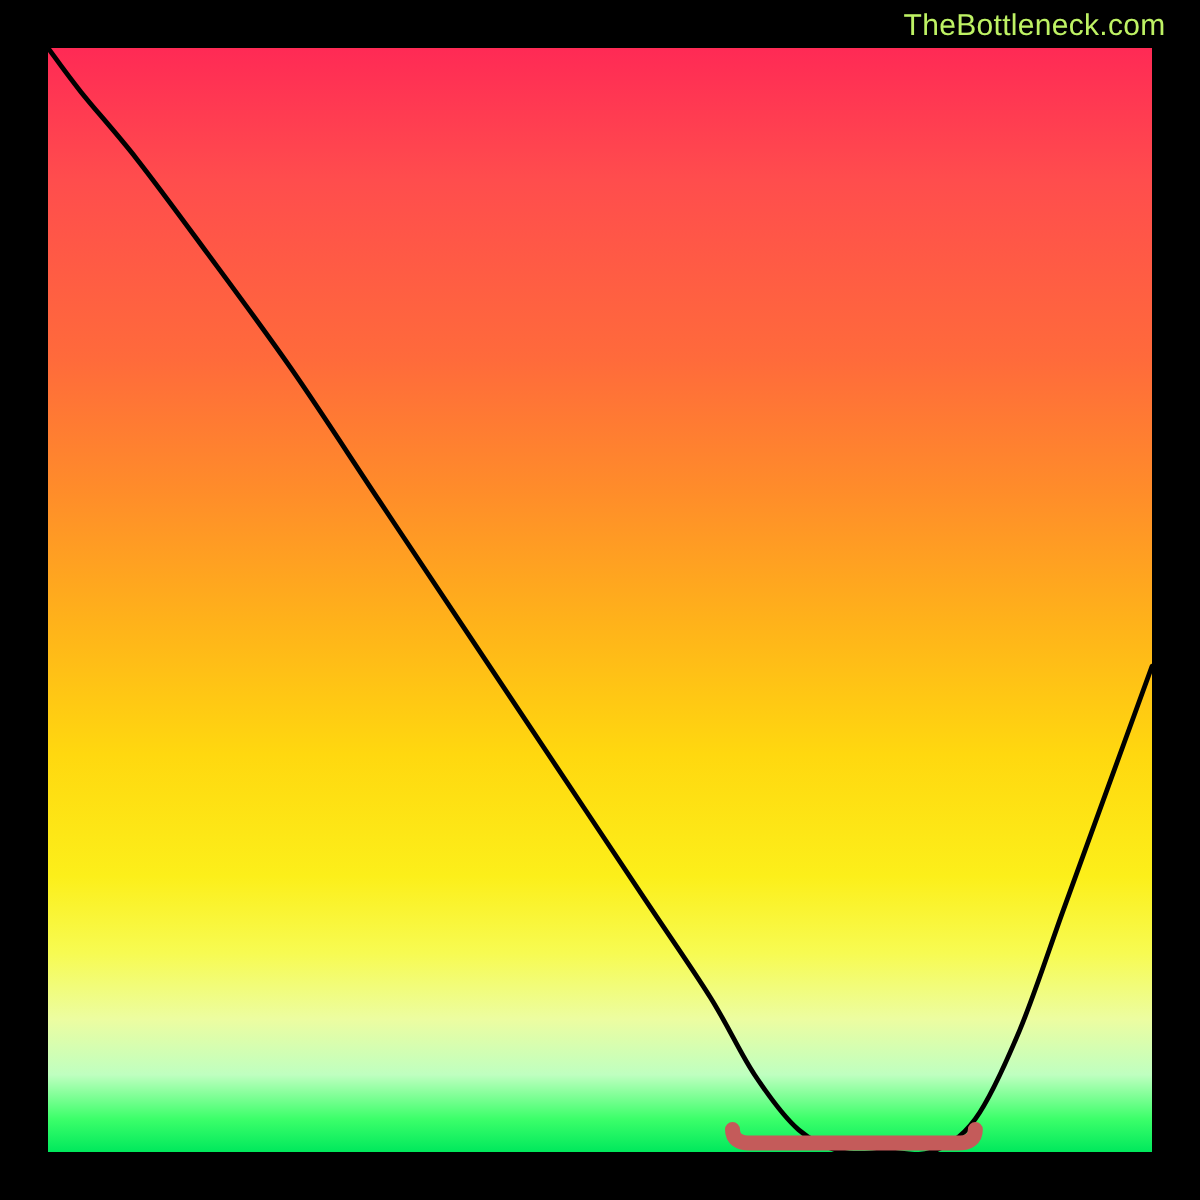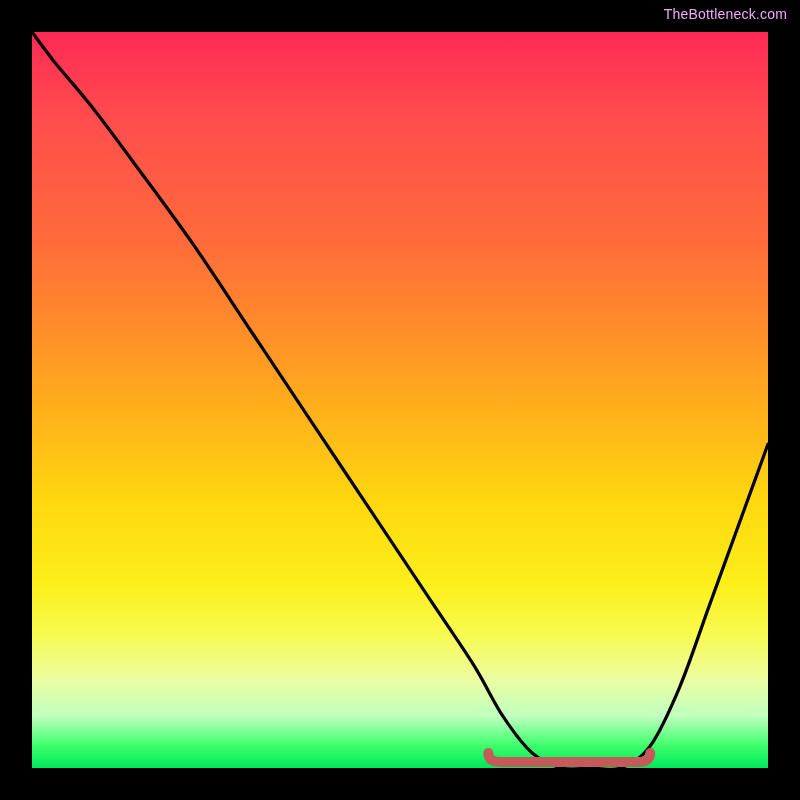--- a/index.html
+++ b/index.html
@@ -36,23 +36,23 @@
       #f7fb52 82%,
       #ecfda1 88%,
       #bfffc0 93%,
       #3cff6a 97%,
       #00e85c 100%
     );
   }
   .watermark {
     position: absolute;
     top: 6px;
-    right: 13px;
-    color: #f0abfc;
-    font-size: 14px;
+    right: 23px;
+    color: #bef264;
+    font-size: 20px;
     font-weight: 500;
     letter-spacing: 0.2px;
   }
   svg.curve {
     position: absolute;
     top: 0;
     left: 0;
   }
 </style>
 </head>

